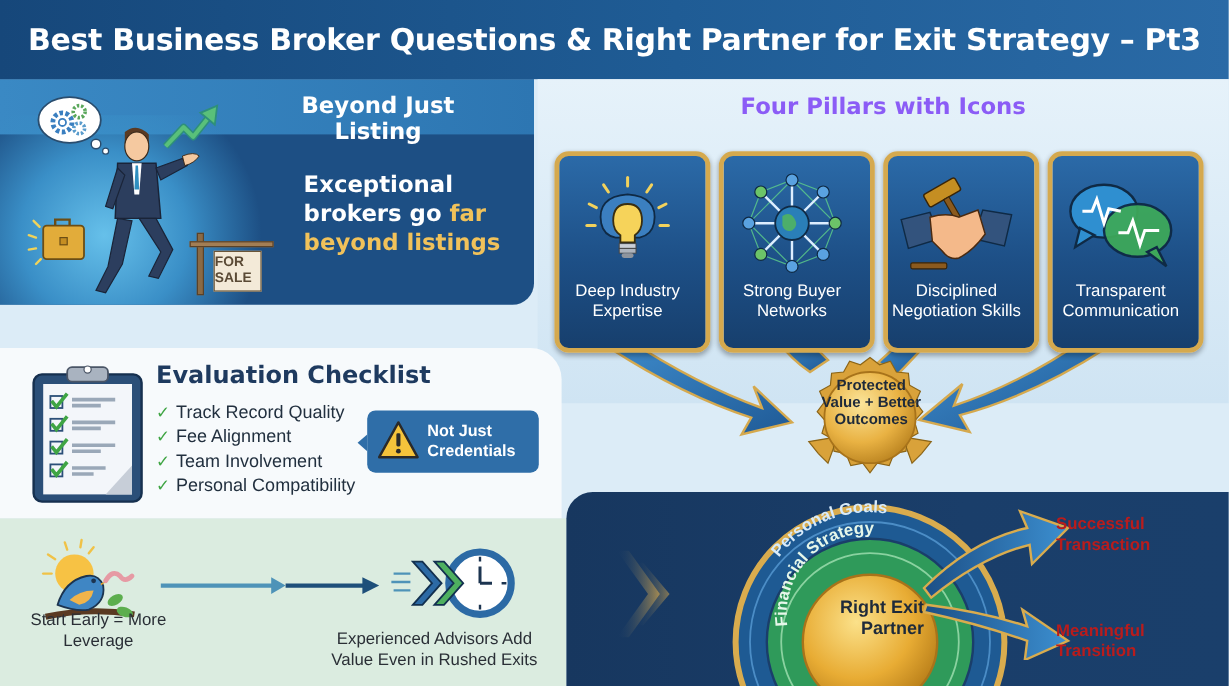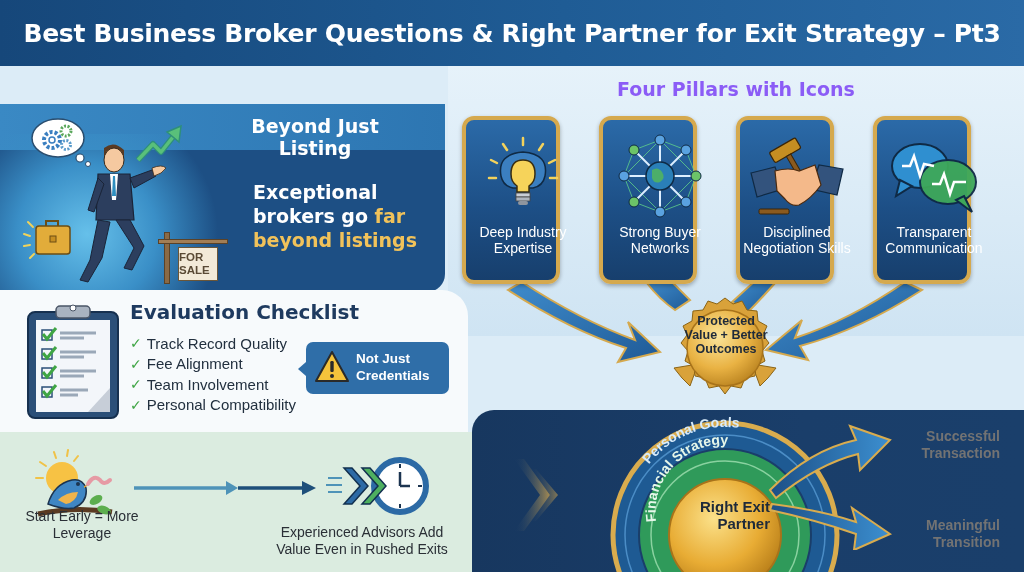--- a/index.html
+++ b/index.html
@@ -20,21 +20,20 @@
   .header h1 {
     color: #ffffff; font-size: 25px; font-weight: bold; letter-spacing: -0.3px;
     font-family: "DejaVu Sans", "Liberation Sans", sans-serif;
   }
 
   
   .beyond {
     left: 0; top: 66px; width: 445px; height: 188px;
     border-bottom-right-radius: 18px; overflow: hidden;
     background: #1d4f84;
-    margin-top: 38px;
   }
   .beyond .strip {
     left: 0; top: 0; width: 445px; height: 46px;
     background: linear-gradient(90deg, #3a89c4, #2d76b2);
   }
   .beyond .glow {
     left: -30px; top: 30px; width: 260px; height: 200px;
     background: radial-gradient(circle at 45% 50%, #66c0ea 0%, #3a8fc7 40%, rgba(29,79,132,0) 75%);
   }
   .beyond .title {
@@ -54,21 +53,21 @@
     left: 448px; top: 66px; width: 576px; height: 270px;
     background: linear-gradient(180deg, #e6f2fa, #cfe4f3);
     border-bottom-left-radius: 20px;
   }
   .pillars-title {
     left: 448px; top: 78px; width: 576px; text-align: center;
     color: #8b5cf6; font-weight: bold; font-size: 19px;
     font-family: "DejaVu Sans", sans-serif;
   }
   .pillar {
-    width: 98px; height: 168px; top: 116px;
+    width: 130px; height: 168px; top: 126px;
     border-radius: 12px;
     border: 4px solid #d5a94e;
     background: linear-gradient(180deg, #2b6aa8 0%, #1d4f86 55%, #173f6d 100%);
     box-shadow: 0 2px 4px rgba(0,0,0,0.3);
     padding-left: 12px;
   }
   .pillar .icon { left: 0; top: 8px; width: 114px; height: 95px; display: flex; align-items: center; justify-content: center; }
   .pillar .label {
     left: 2px; top: 104px; width: 110px; text-align: center;
     color: #ffffff; font-size: 14px; line-height: 16px;
@@ -118,21 +117,21 @@
     text-align: center; color: #2a2f36; font-size: 14px; line-height: 17px;
   }
 
   
   .exit-panel {
     left: 472px; top: 410px; width: 552px; height: 162px;
     background: linear-gradient(90deg, #17375f, #1a3e6a 60%, #1a3f6b);
     border-top-left-radius: 22px;
   }
   .outcome {
-    color: #737373; font-weight: bold; font-size: 14px; line-height: 17px; text-align: right; width: 120px;
+    color: #b91c1c; font-weight: bold; font-size: 14px; line-height: 17px; text-align: left; width: 120px;
   }
   .center-label {
     left: 680px; top: 498px; width: 90px; text-align: right;
     color: #1e2a3a; font-weight: bold; font-size: 15px; line-height: 17px;
   }
   svg { display: block; }
 </style>
 </head>
 <body>
 

